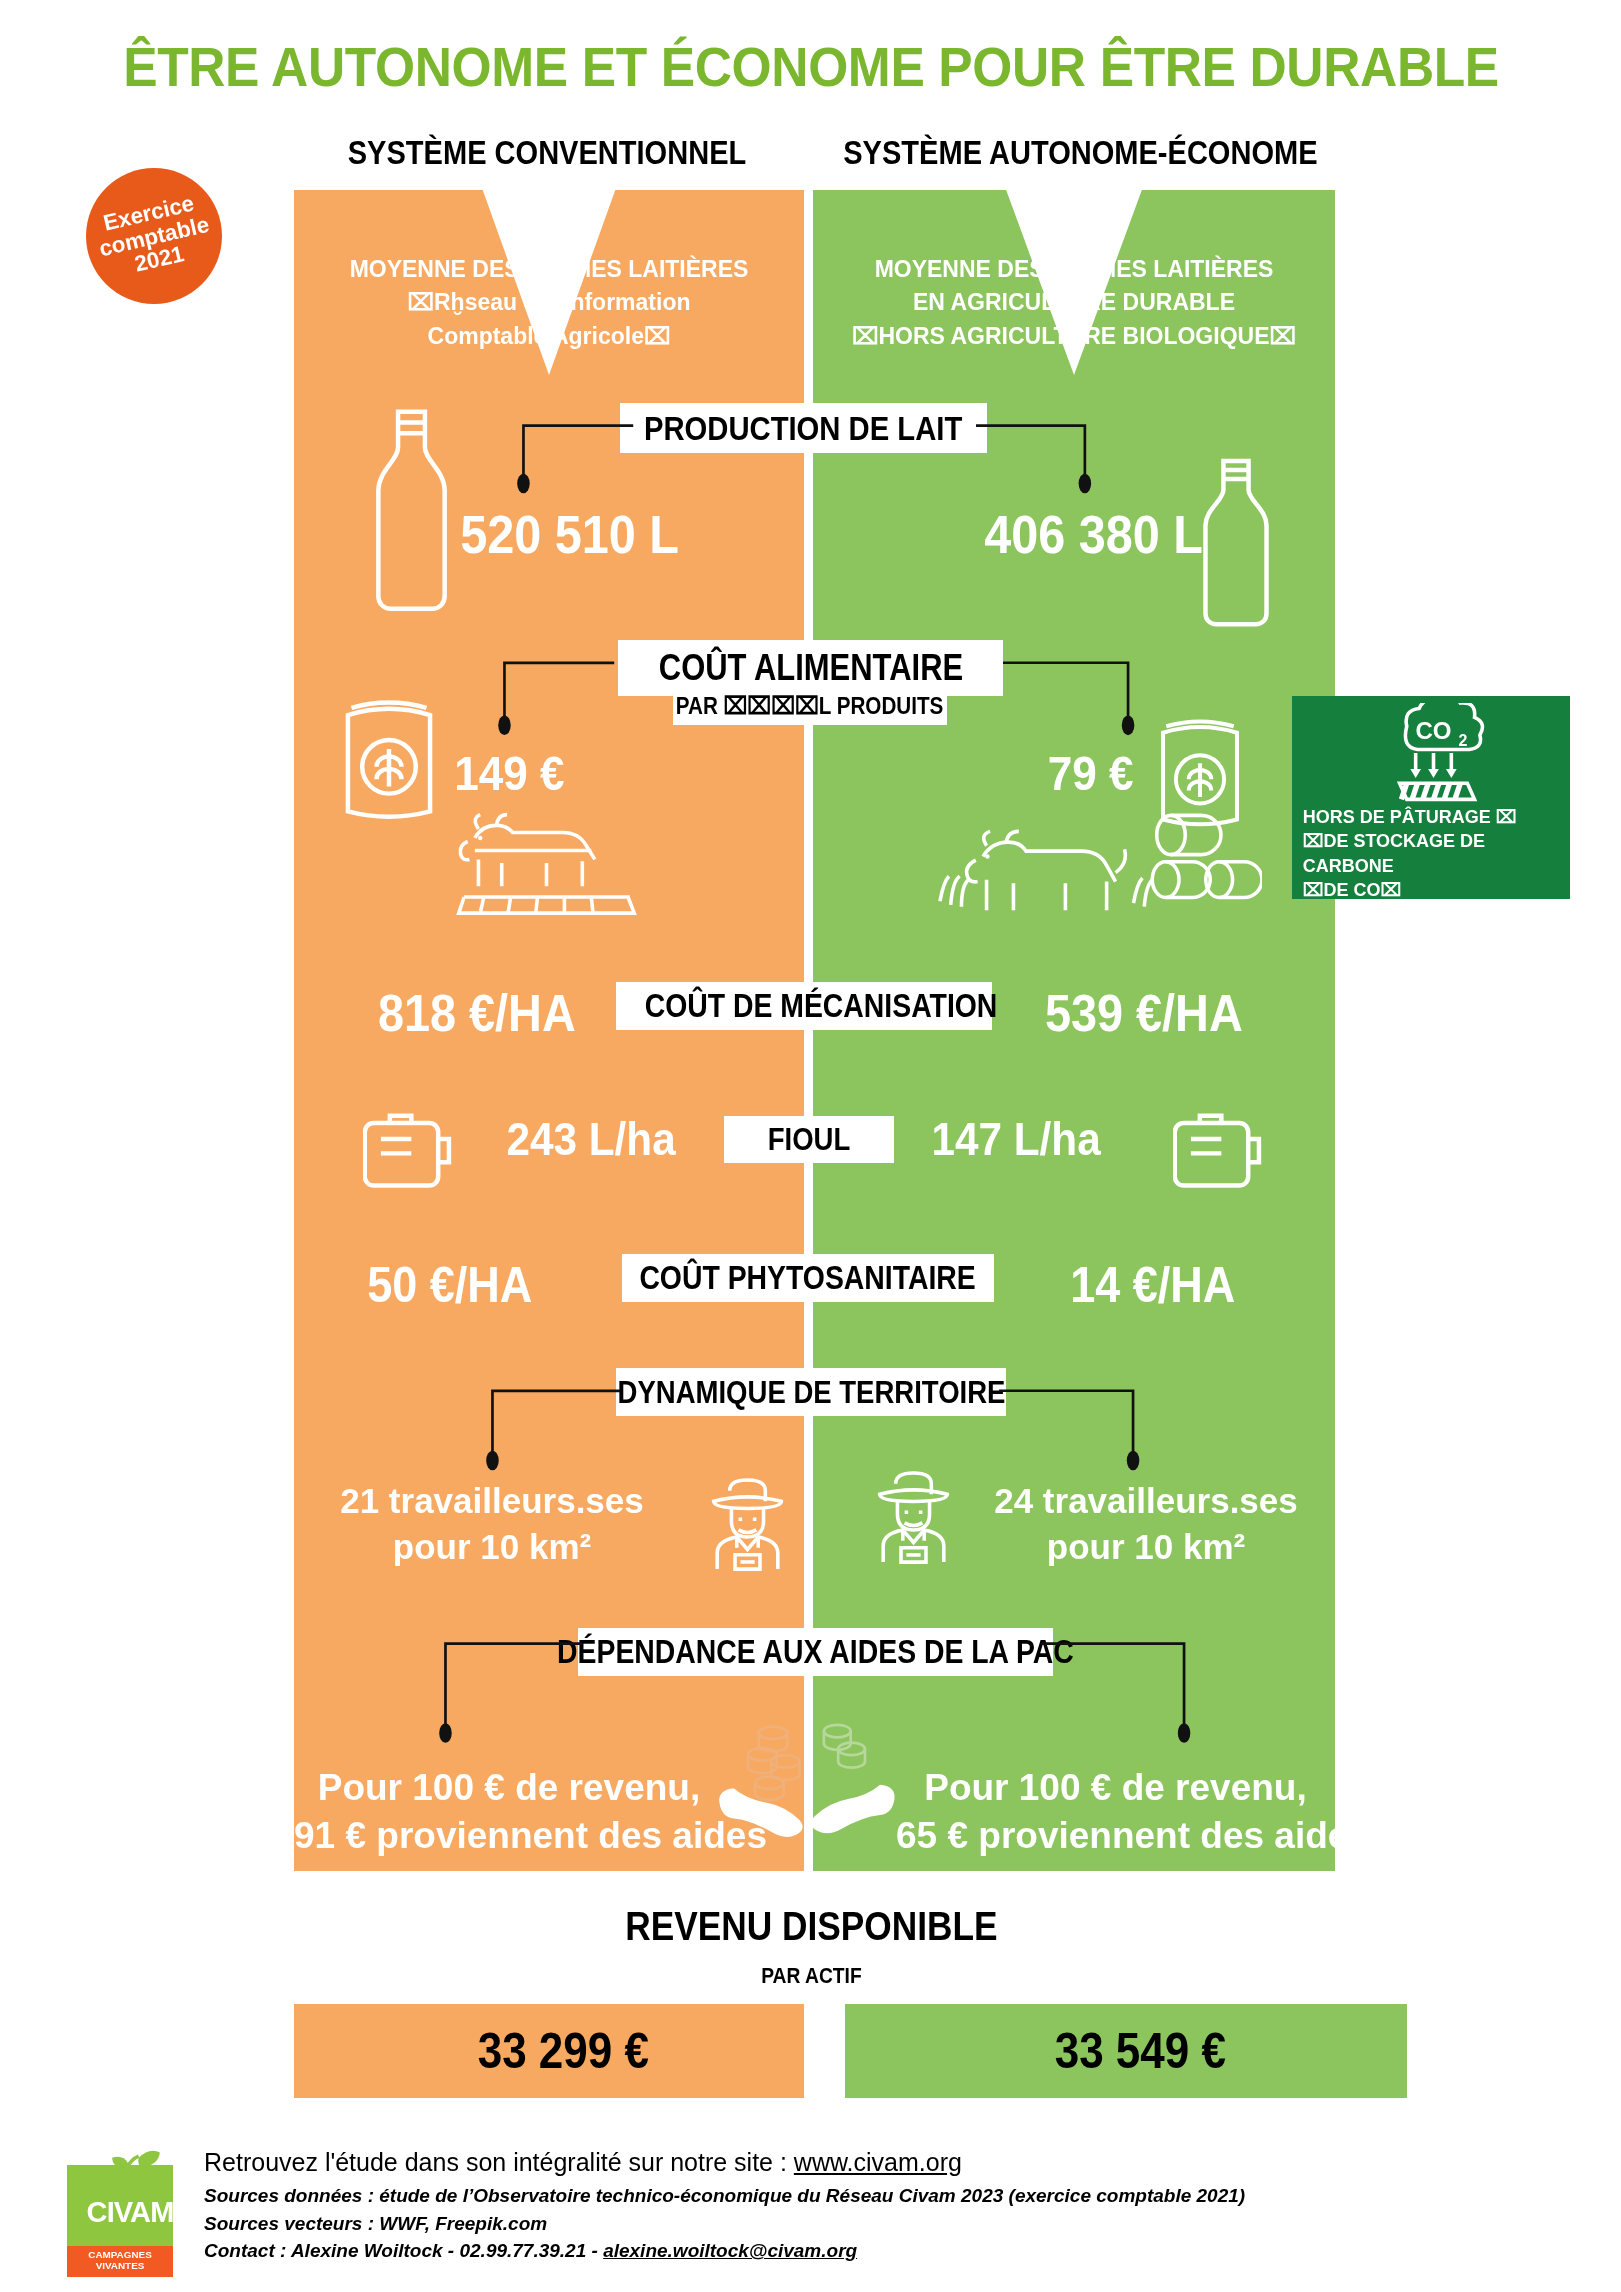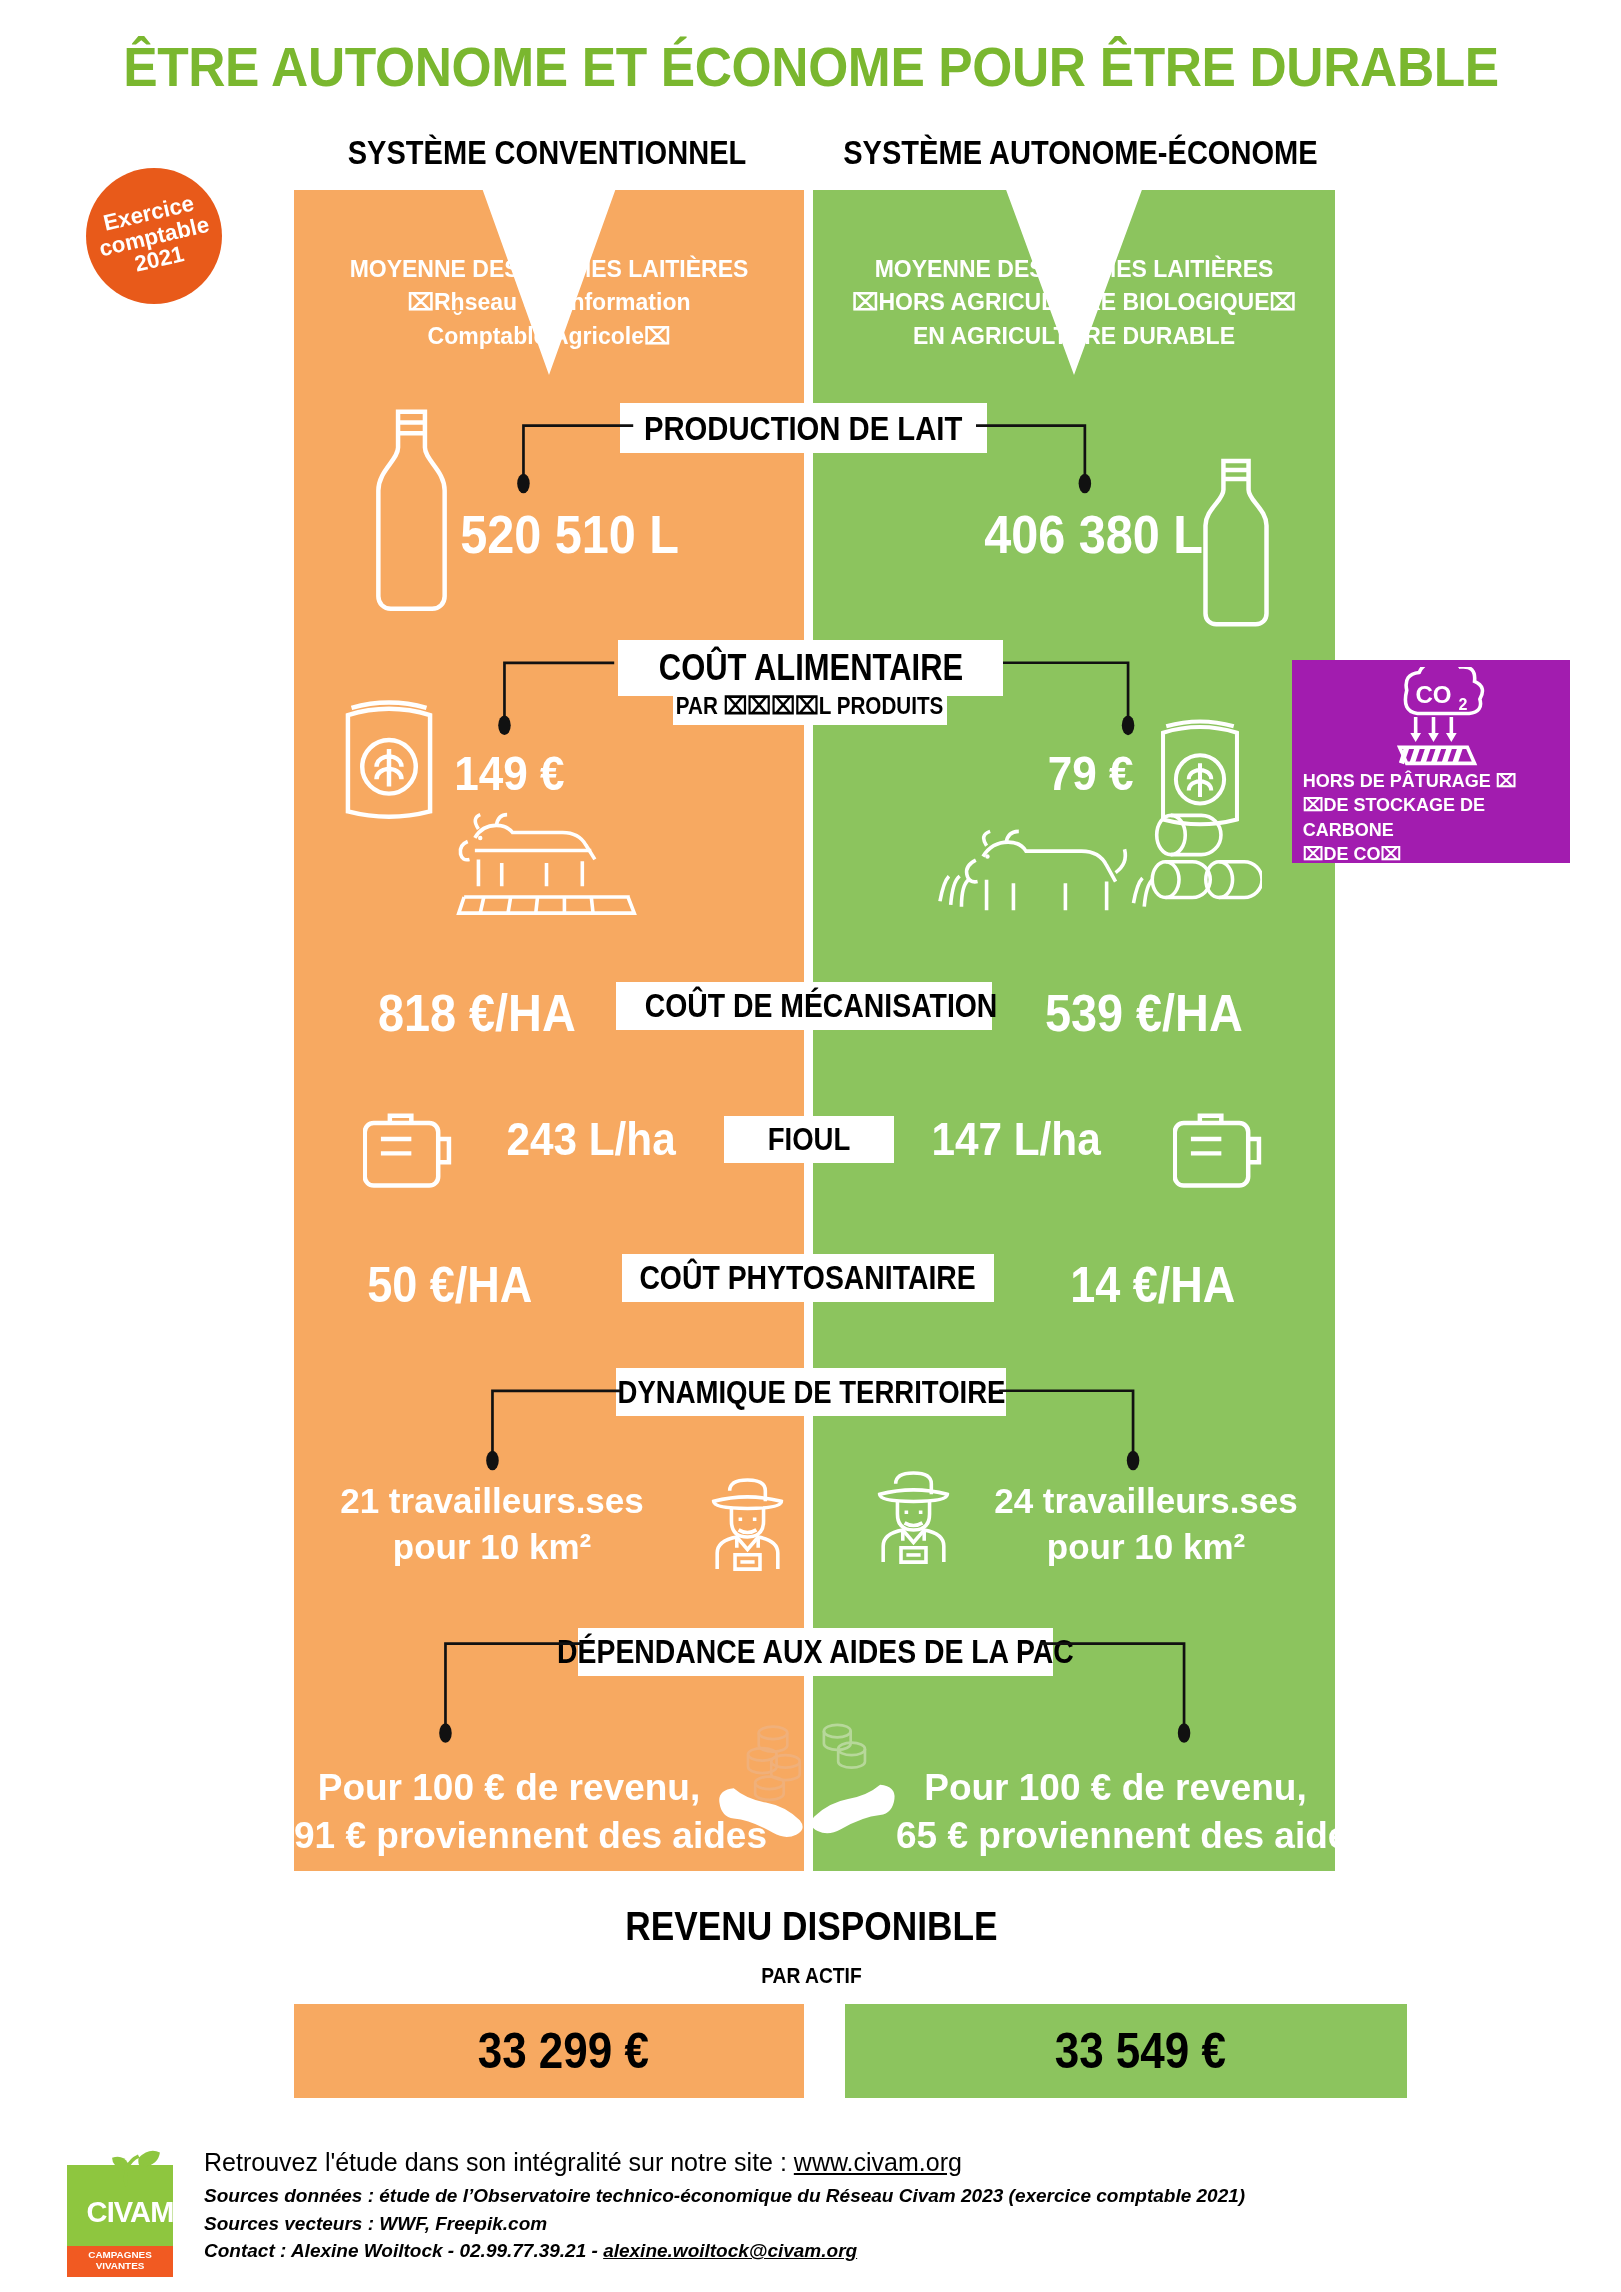--- a/index.html
+++ b/index.html
@@ -92,22 +92,22 @@
   
   .conn { position: absolute; z-index: 7; }
   .conn svg { display: block; overflow: visible; }
 
   
   .ico { position: absolute; z-index: 4; }
   .ico svg { display: block; }
 
   
   .co2 {
-    position: absolute; left: 1292px; top: 660px;
-    width: 278px; height: 203px; background: #a21caf; z-index: 8;
+    position: absolute; left: 1292px; top: 696px;
+    width: 278px; height: 203px; background: #15803d; z-index: 8;
   }
   .co2-txt {
     position: absolute; left: 10.7px; top: 109px; width: 269px;
     color: #fff; font-weight: 700; font-size: 18px; line-height: 1.35;
   }
 
   
   .rev-title {
     position: absolute; left: 0; top: 1903px; width: 1622px; text-align: center;
     font-family: "Liberation Sans Narrow","Liberation Sans",sans-serif;
@@ -177,22 +177,22 @@
   <div class="panel left"></div>
   <div class="panel right"></div>
 
   <div class="panel-sub left">
     <div>MOYENNE DES FERMES LAITIÈRES</div>
     <div>⌧Rḫseau d⌧Information</div>
     <div>Comptable Agricole⌧</div>
   </div>
   <div class="panel-sub right">
     <div>MOYENNE DES FERMES LAITIÈRES</div>
+    <div>EN AGRICULTURE DURABLE</div>
     <div>⌧HORS AGRICULTURE BIOLOGIQUE⌧</div>
-    <div>EN AGRICULTURE DURABLE</div>
   </div>
 
   <div class="ico" style="left:362px; top:401px;">
     <svg width="99" height="215" viewBox="0 0 110 240" fill="none" stroke="#ffffff" stroke-width="5">
       <path d="M40 12 h30 v40 c0 14 22 26 22 48 v118 c0 8 -6 14 -14 14 h-46 c-8 0 -14 -6 -14 -14 v-118 c0 -22 22 -34 22 -48 z"></path>
       <path d="M40 24 h30 M40 36 h30"></path>
     </svg>
   </div>
   <div class="val" style="left:448px; top:503px; font-size:54px;">
     <span>520 510 L</span>

